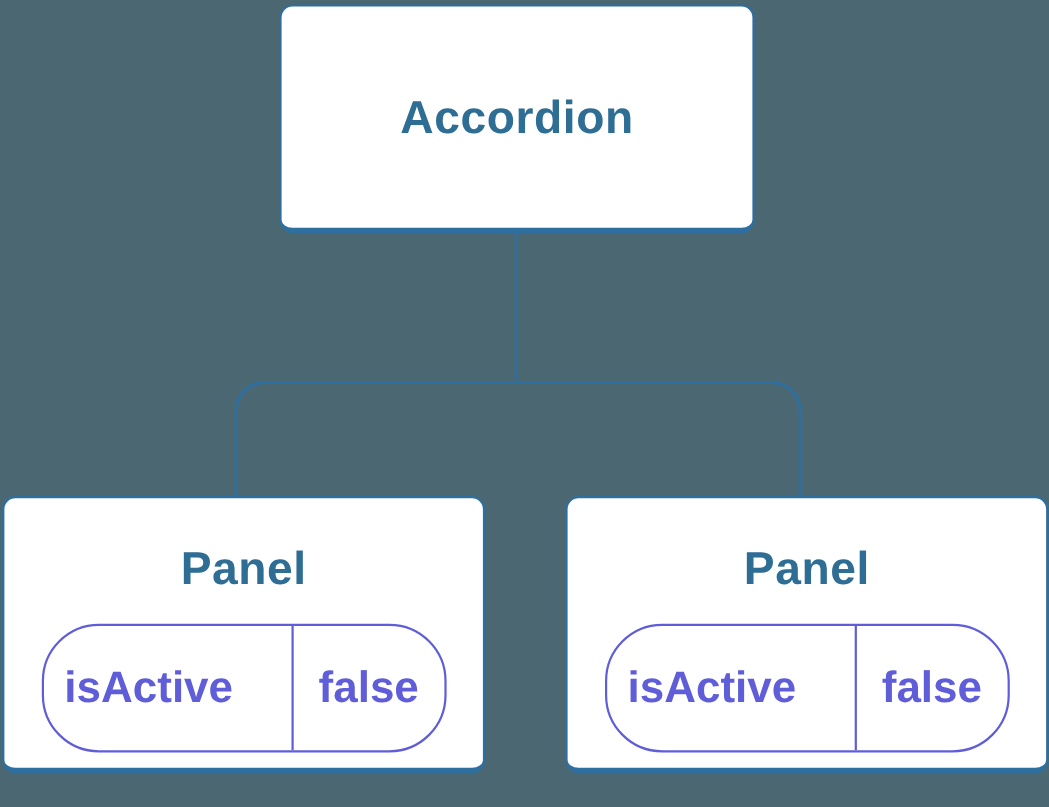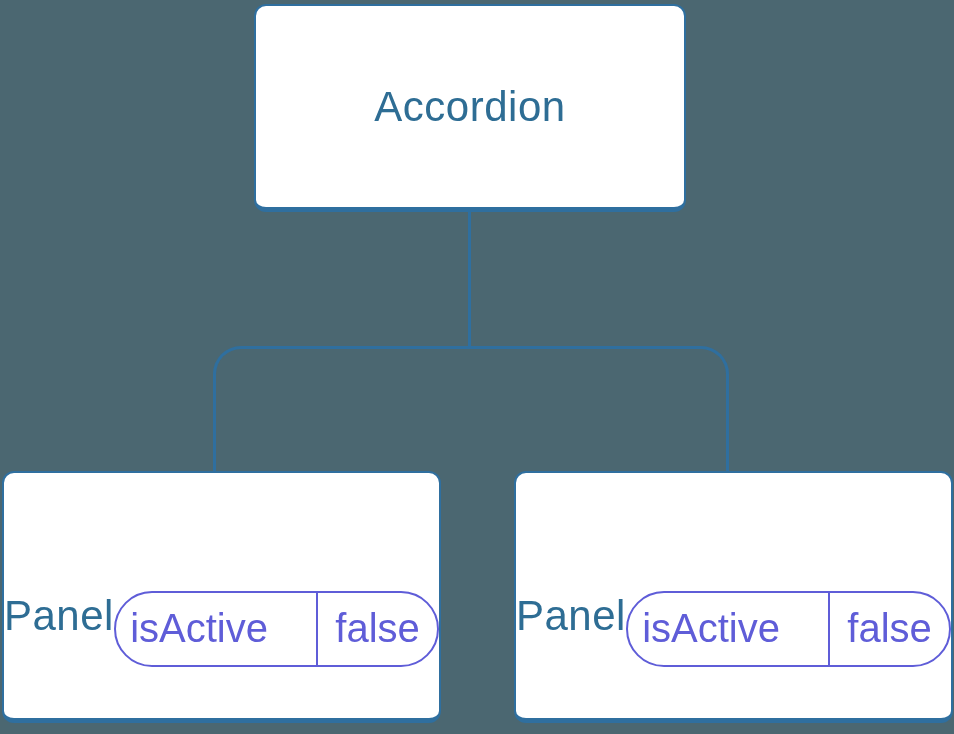--- a/index.html
+++ b/index.html
@@ -26,20 +26,21 @@
     width: 954px;
     height: 734px;
   }
   .node {
     position: absolute;
     box-sizing: border-box;
     background: var(--node-background);
     border: 2px solid var(--node-border);
     border-bottom-width: 5px;
     border-radius: 12px;
+    font-weight: bold;
   }
   .root-node {
     left: 254px;
     top: 4px;
     width: 432px;
     height: 208px;
     display: flex;
     align-items: center;
     justify-content: center;
   }
@@ -62,34 +63,35 @@
     left: 213px;
     top: 346px;
     width: 516px;
     height: 126px;
     border: 3px solid var(--connector);
     border-bottom: none;
     border-top-left-radius: 28px;
     border-top-right-radius: 28px;
   }
   .panel-node {
-    top: 471px;
+    top: 451px;
     width: 439px;
     height: 252px;
     display: flex;
+    flex-direction: column;
     align-items: center;
     padding-top: 40px;
   }
   .panel-left  { left: 2px; }
   .panel-right { left: 514px; }
   .prop-pill {
     box-sizing: border-box;
     margin-top: 26px;
     width: 368px;
-    height: 76px;
+    height: 117px;
     border: 2px solid var(--prop-accent);
     border-radius: 52px;
     display: flex;
     align-items: stretch;
     color: var(--prop-accent);
     font-size: 40px;
     overflow: hidden;
   }
   .prop-name {
     flex: 1.4;

